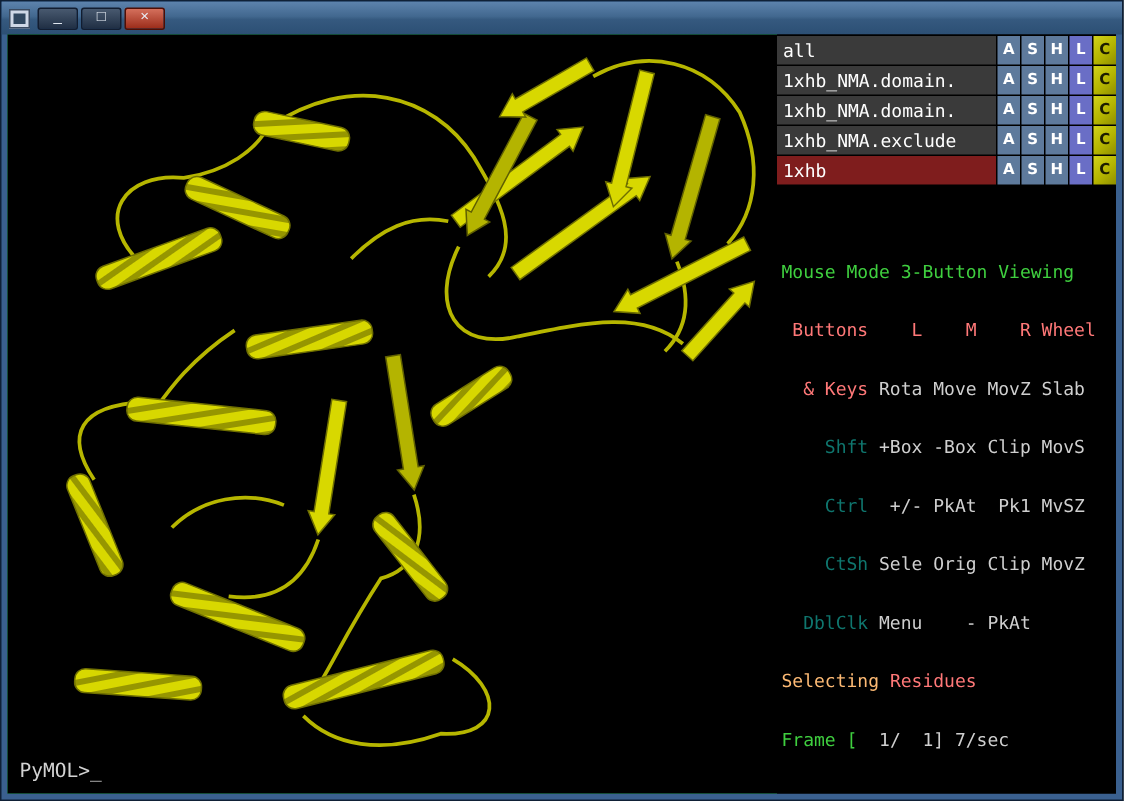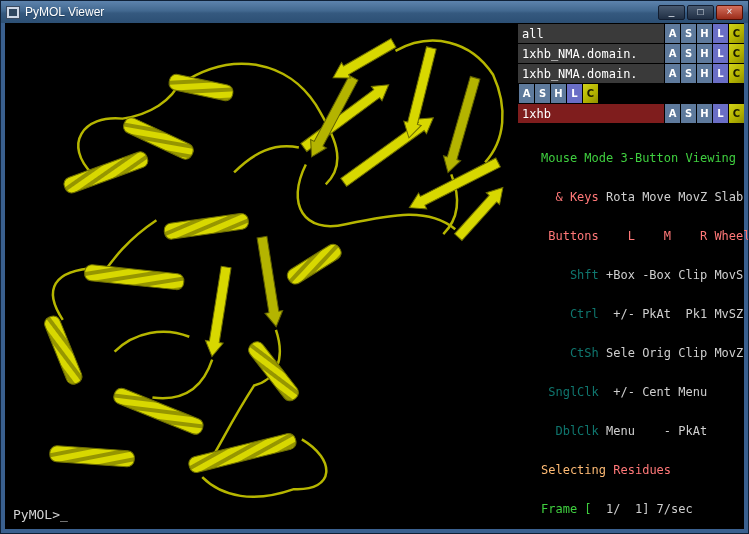--- a/index.html
+++ b/index.html
@@ -52,40 +52,39 @@
   }
   .pbtn.a,.pbtn.s,.pbtn.h{background:#5e7a9c;}
   .pbtn.l{background:#6a6ec6;}
   .pbtn.c{background:linear-gradient(135deg,#d2d21a 0%,#b4b400 55%,#8f8f00 100%);color:#1c1c00;}
   .spacer{flex:1;}
   
   .mousepanel{
     font:12px/13px "DejaVu Sans Mono", monospace;white-space:pre;
     padding:2px 3px 3px 3px;
   }
-  .mline{height:13px;margin-left:20px;}
+  .mline{height:13px;}
   .g{color:#3fcf3f;}
   .r{color:#ff7878;}
   .b{color:#0f766e;}
   .w{color:#cfcfcf;}
   .y{color:#fdba74;}
   
   .lp{stroke:#b6b600;stroke-width:2.5;fill:none;}
   .hx{fill:url(#hxp);stroke:#6f6f00;stroke-width:1;}
   .st{fill:#d8d800;stroke:#6f6f00;stroke-width:1;}
   .st2{fill:#b4b400;stroke:#5f5f00;stroke-width:1;}
 </style>
 </head>
 <body>
 
 <div class="window">
 
   <div class="titlebar">
     <span class="app-icon"></span>
-    <span class="win-title">PyMOL Viewer</span>
     <span class="winbtns">
       <span class="winbtn">_</span>
       <span class="winbtn">□</span>
       <span class="winbtn close">×</span>
     </span>
   </div>
 
   <div class="content">
 
     <div class="viewport">
@@ -205,20 +204,21 @@
         <div class="objrow">
           <div class="objname">1xhb_NMA.domain.</div>
           <div class="pbtn a">A</div>
           <div class="pbtn s">S</div>
           <div class="pbtn h">H</div>
           <div class="pbtn l">L</div>
           <div class="pbtn c">C</div>
         </div>
 
         <div class="objrow">
+          <div class="objname">1xhb_NMA.exclude</div>
           <div class="pbtn a">A</div>
           <div class="pbtn s">S</div>
           <div class="pbtn h">H</div>
           <div class="pbtn l">L</div>
           <div class="pbtn c">C</div>
         </div>
 
         <div class="objrow selected">
           <div class="objname">1xhb</div>
           <div class="pbtn a">A</div>
@@ -227,26 +227,25 @@
           <div class="pbtn l">L</div>
           <div class="pbtn c">C</div>
         </div>
 
       </div>
 
       <div class="spacer"></div>
 
       <div class="mousepanel">
         <div class="mline"><span class="g">Mouse Mode 3-Button Viewing</span></div>
+        <div class="mline"><span class="r"> Buttons</span><span class="r">    L    M    R Wheel</span></div>
         <div class="mline"><span class="r">  &amp; Keys</span><span class="w"> Rota Move MovZ Slab</span></div>
-        <div class="mline"><span class="r"> Buttons</span><span class="r">    L    M    R Wheel</span></div>
         <div class="mline"><span class="b">    Shft</span><span class="w"> +Box -Box Clip MovS</span></div>
         <div class="mline"><span class="b">    Ctrl</span><span class="w">  +/- PkAt  Pk1 MvSZ</span></div>
         <div class="mline"><span class="b">    CtSh</span><span class="w"> Sele Orig Clip MovZ</span></div>
-        <div class="mline"><span class="b"> SnglClk</span><span class="w">  +/- Cent Menu</span></div>
         <div class="mline"><span class="b">  DblClk</span><span class="w"> Menu    - PkAt</span></div>
         <div class="mline"><span class="y">Selecting</span><span class="r"> Residues</span></div>
         <div class="mline"><span class="g">Frame [</span><span class="w">  1/  1] 7/sec</span></div>
       </div>
 
     </div>
   </div>
 </div>
 
 </body></html>

